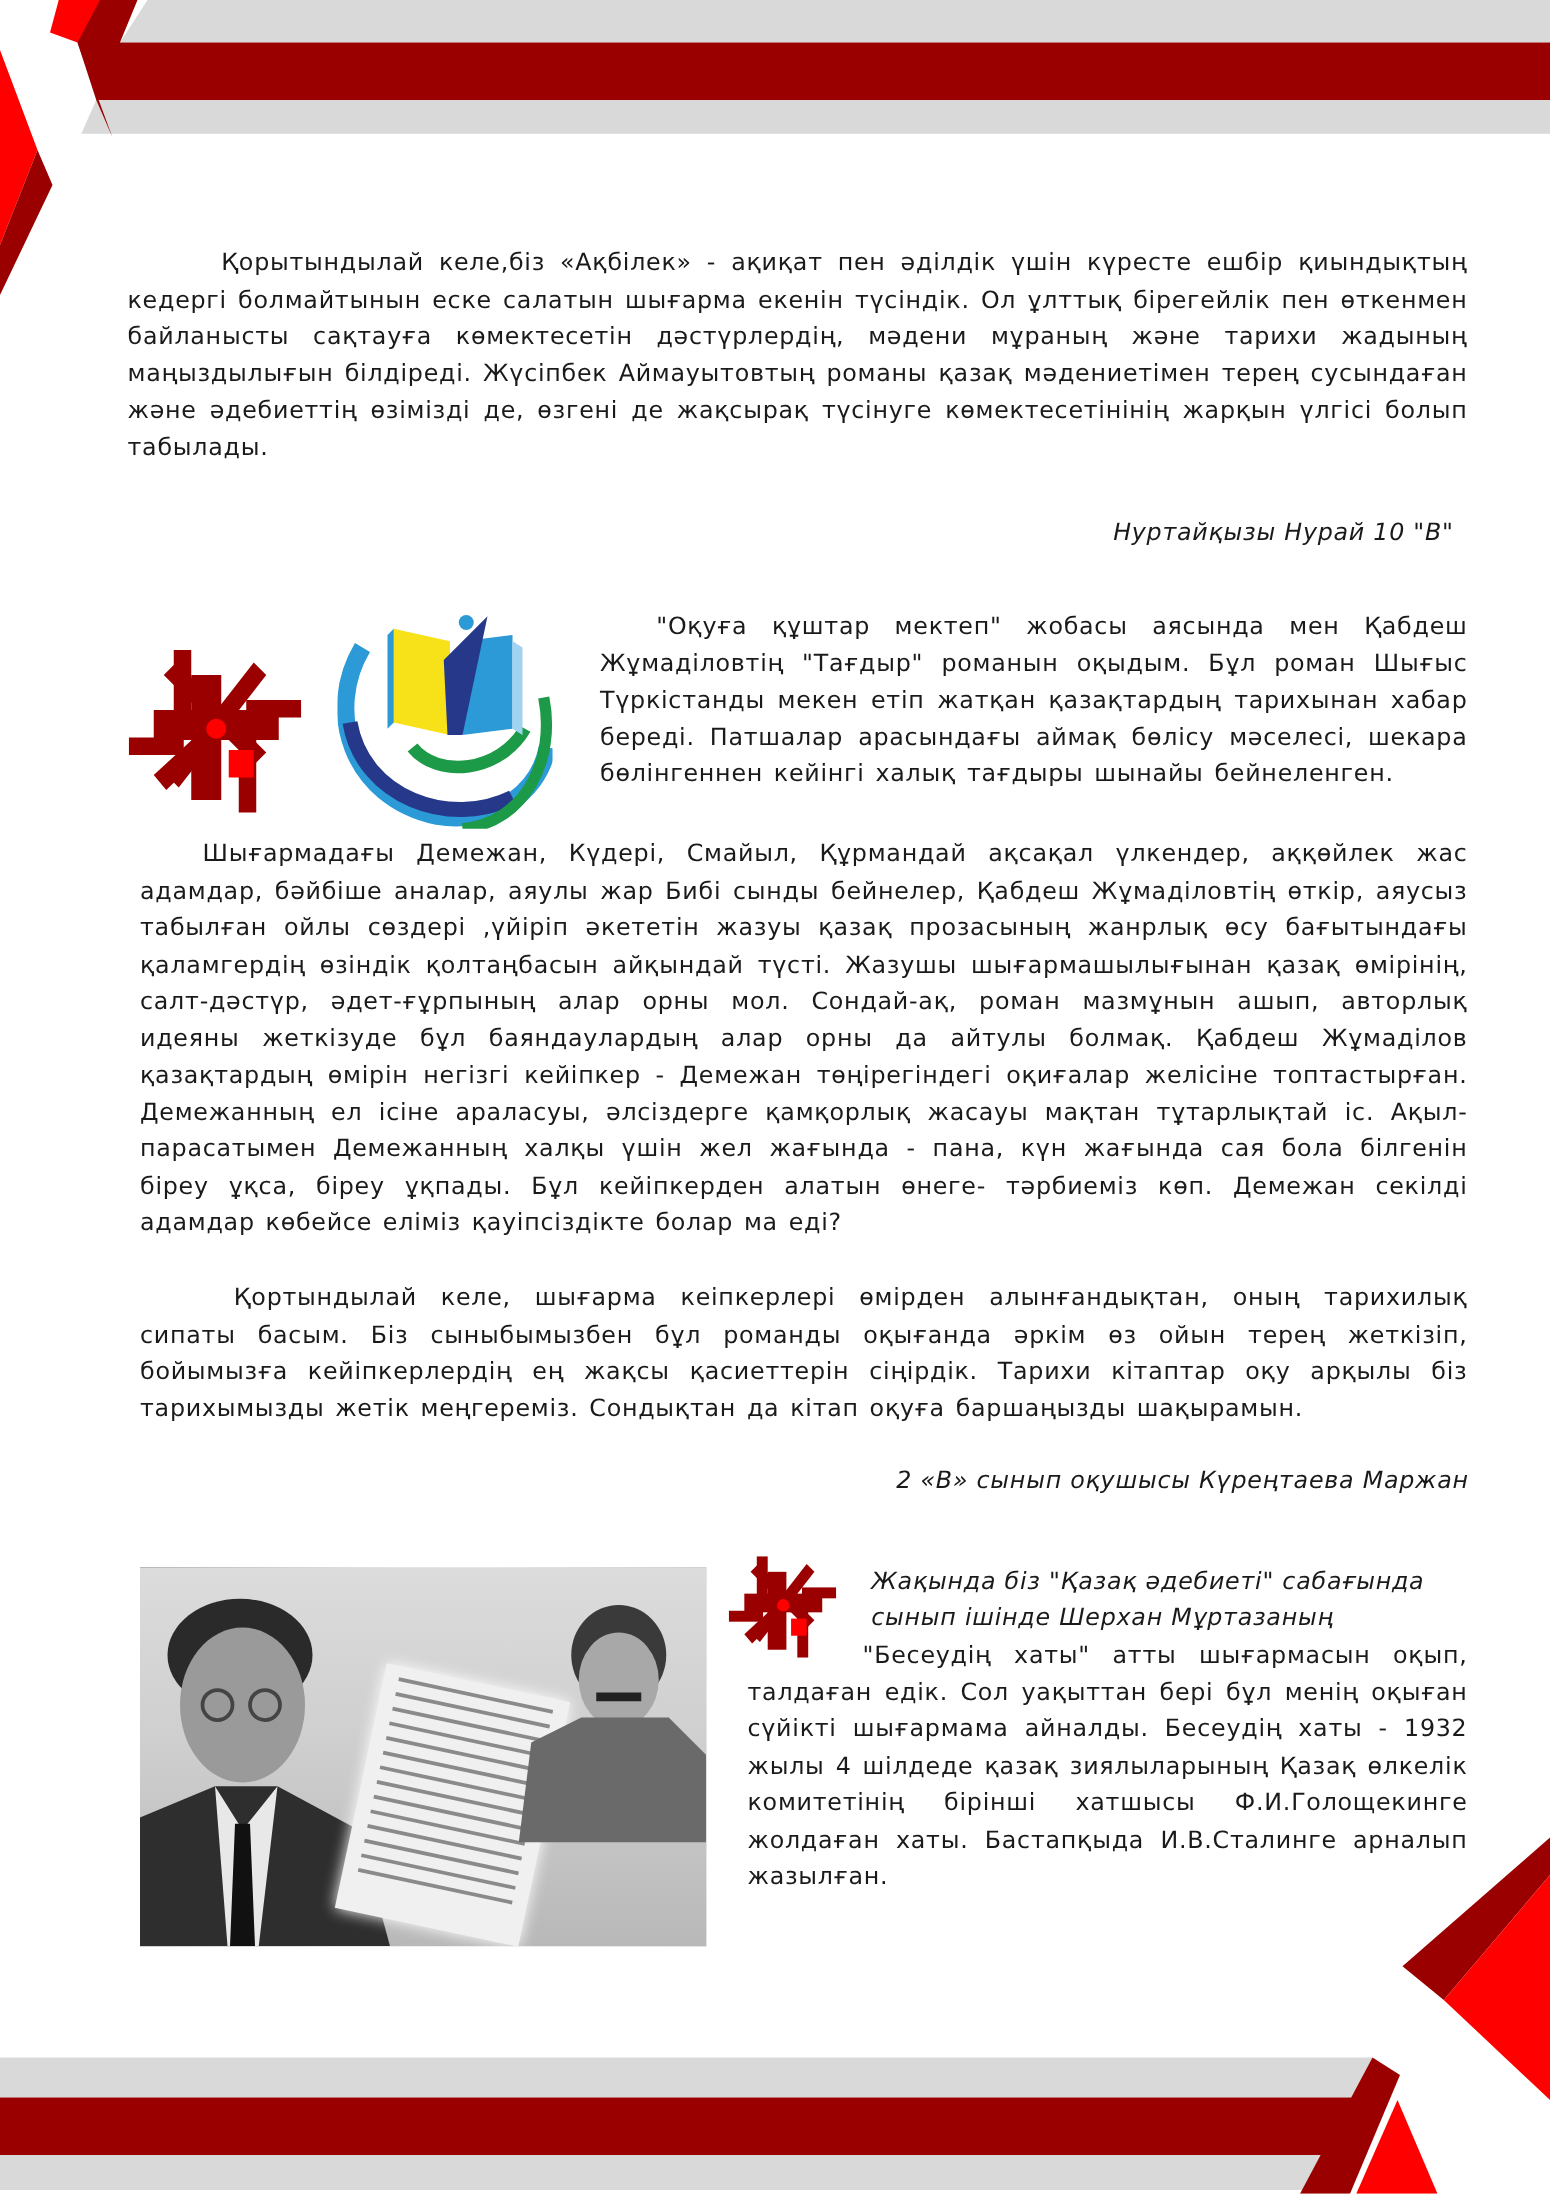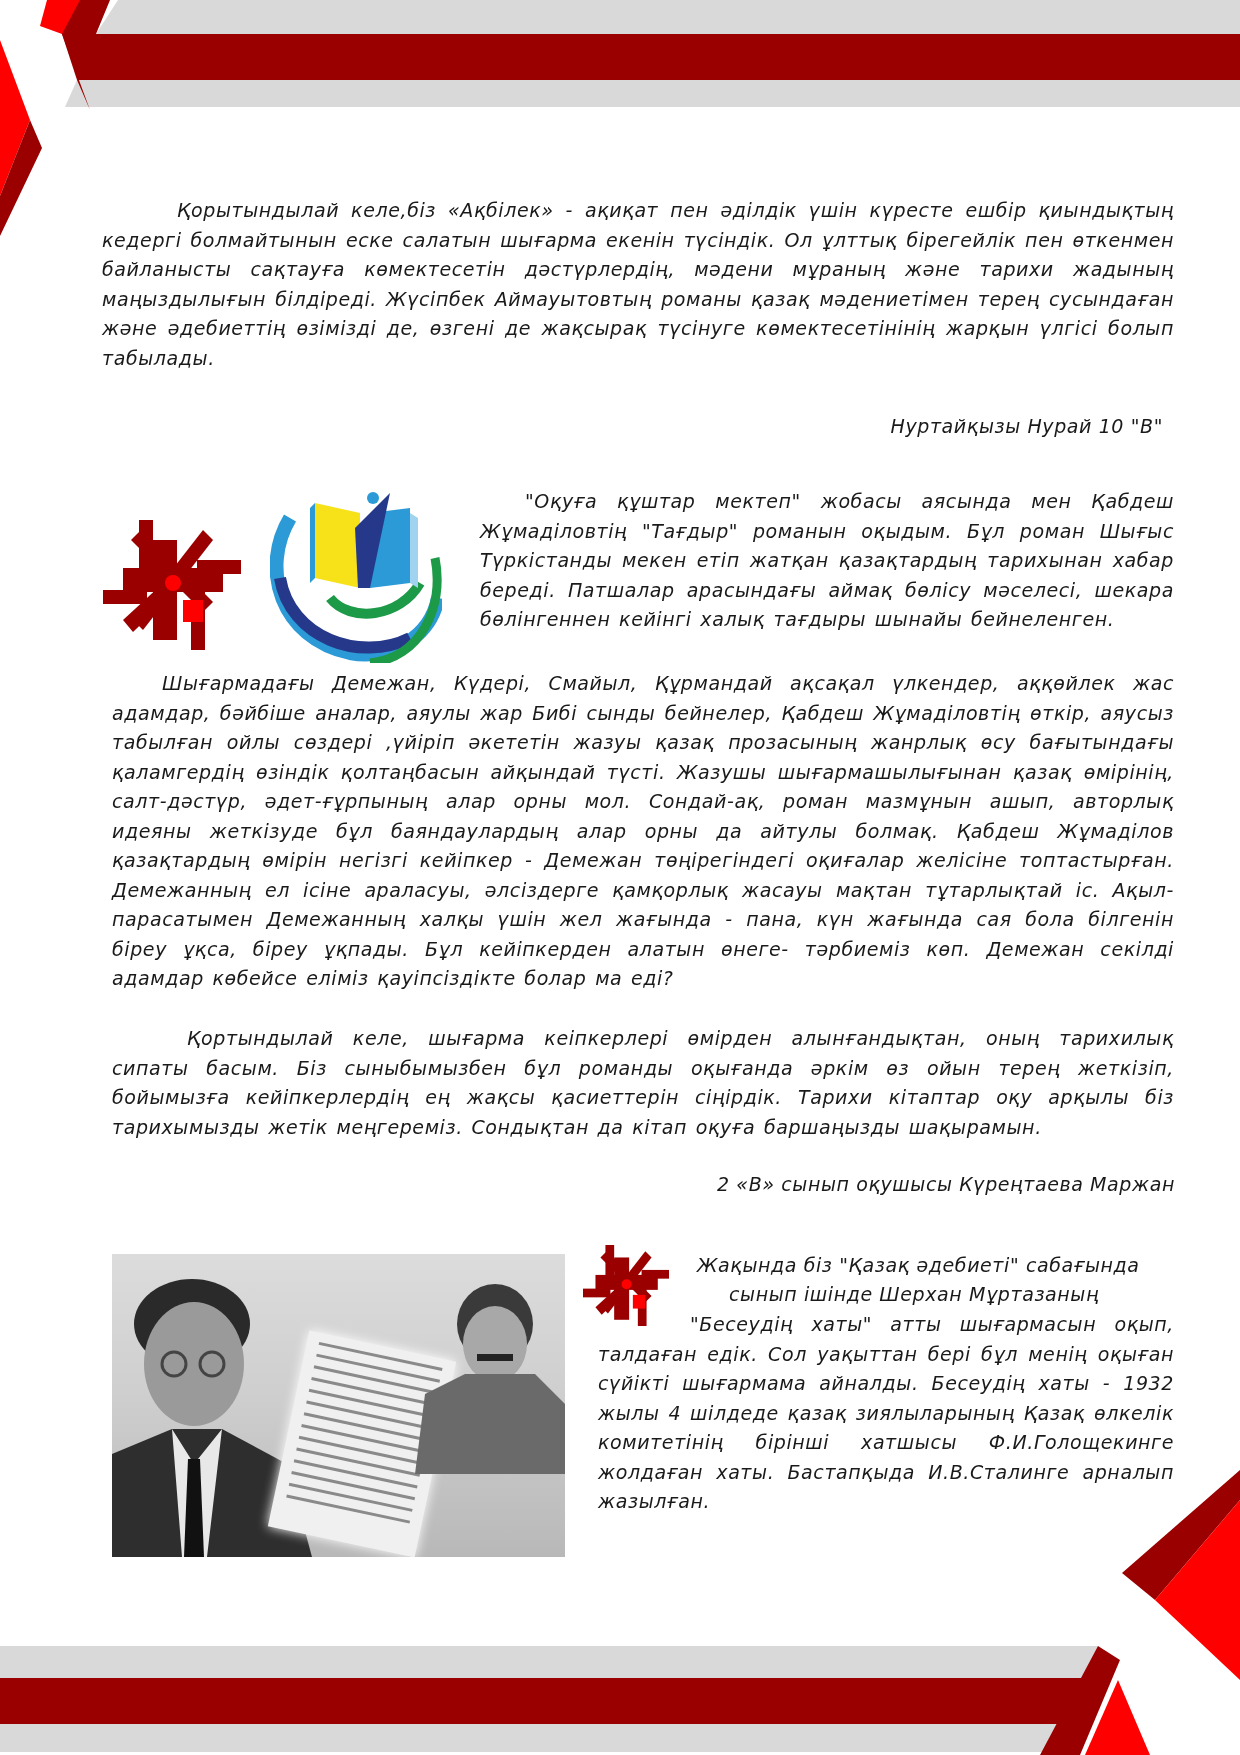--- a/index.html
+++ b/index.html
@@ -5,21 +5,20 @@
   html, body { margin: 0; padding: 0; }
   body {
     width: 1240px; height: 1755px; position: relative; overflow: hidden;
     background: #ffffff;
     font-family: "DejaVu Sans", sans-serif;
     color: #1a1a1a;
   }
   .deco { position: absolute; left: 0; top: 0; }
   .para {
     position: absolute;
-    font-style: italic;
     font-size: 19px;
     line-height: 29.5px;
     text-align: justify;
     letter-spacing: 0.6px;
     word-spacing: 2px;
   }
   .sig {
     position: absolute;
     font-style: italic;
     font-size: 19px;
@@ -144,14 +143,14 @@
     <rect x="94" y="40" width="44" height="14"></rect>
     <polygon points="28,20 38,10 110,82 100,92"></polygon>
     <polygon points="100,10 110,20 40,110 30,100"></polygon>
     <polygon points="20,100 70,54 80,64 30,112"></polygon>
   </g>
   <rect x="80" y="80" width="20" height="22" fill="#ff0000"></rect>
   <circle cx="70" cy="63" r="8" fill="#ff0000"></circle>
 </svg>
 
 <div class="sig" style="left:697px; top:1254px; text-align:left;">Жақында біз "Қазақ әдебиеті" сабағында</div>
-<div class="sig" style="left:697px; top:1283px; text-align:left;margin-left:32px;">сынып ішінде Шерхан Мұртазаның</div>
+<div class="sig" style="left:697px; top:1283px; text-align:left;">сынып ішінде Шерхан Мұртазаның</div>
 <p class="para" style="left:598px; top:1310px; width:576px; margin:0; text-indent:92px;">"Бесеудің хаты" атты шығармасын оқып, талдаған едік. Сол уақыттан бері бұл менің оқыған сүйікті шығармама айналды. Бесеудің хаты - 1932 жылы 4 шілдеде қазақ зиялыларының Қазақ өлкелік комитетінің бірінші хатшысы Ф.И.Голощекинге жолдаған хаты. Бастапқыда И.В.Сталинге арналып жазылған.</p>
 
 </body></html>

